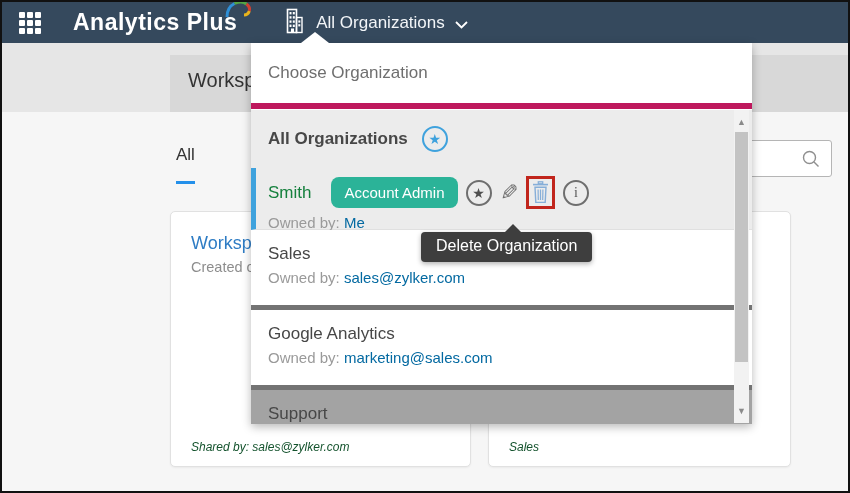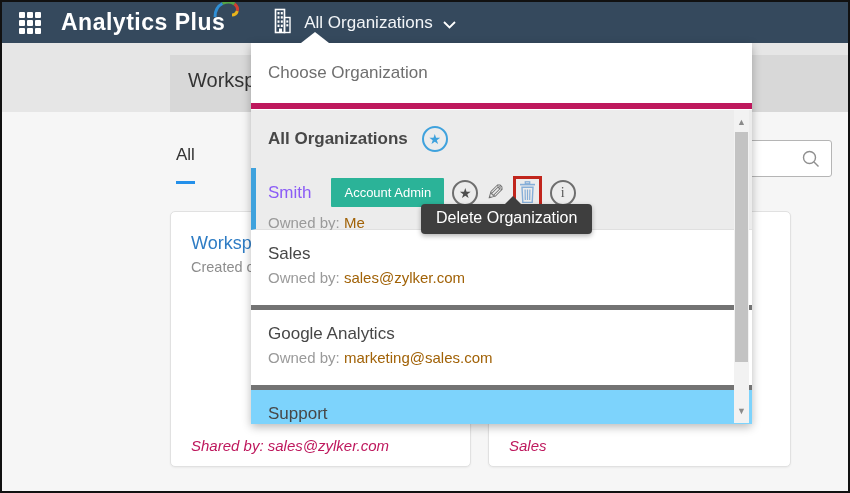--- a/index.html
+++ b/index.html
@@ -3,21 +3,21 @@
 <meta charset="utf-8">
 <style>
   * { margin:0; padding:0; box-sizing:border-box; }
   body { font-family:"Liberation Sans", sans-serif; background:#fff; }
   .frame { position:relative; width:850px; height:493px; border:2px solid #111; overflow:hidden; background:#f6f6f6; }
 
   
   .navbar { position:absolute; left:0; top:0; width:100%; height:41px; background:#35495d; display:flex; align-items:center; z-index:5; }
   .grid-icon { display:grid; grid-template-columns:repeat(3,6px); grid-template-rows:repeat(3,6px); gap:2px; margin-left:17px; cursor:pointer; }
   .grid-icon span { background:#fff; border-radius:1px; }
-  .logo-wrap { position:relative; margin-left:20px; }
+  .logo-wrap { position:relative; margin-left:32px; }
   .logo-text { color:#fff; font-size:23px; font-weight:bold; letter-spacing:.5px; white-space:nowrap; }
   .logo-swoosh { position:absolute; top:-9px; right:-16px; }
   .org-selector { display:flex; align-items:center; margin-left:46px; cursor:pointer; }
   .building-icon { margin-right:12px; }
   .org-label { color:#f2f5f8; font-size:17px; }
   .org-chevron { margin-left:10px; margin-top:3px; }
 
   
   .page { position:absolute; left:0; top:41px; width:100%; height:450px; background:#f6f6f6; z-index:1; }
   .header-band { position:absolute; left:0; top:0; width:100%; height:69px; background:#e6e6e6; }
@@ -28,51 +28,51 @@
   .tab.active { border-bottom:3px solid #2490ea; }
   .search-box { position:absolute; left:592px; top:97px; width:238px; height:37px; background:#fff; border:1px solid #b5b5b5; border-radius:3px; display:flex; align-items:center; justify-content:flex-end; }
   .search-input { border:none; outline:none; flex:1; height:100%; font-size:14px; background:transparent; padding-left:10px; color:#444; }
   .search-icon { margin-right:10px; display:flex; }
 
   .card { position:absolute; background:#fff; border:1px solid #e1e1e1; border-radius:5px; box-shadow:0 1px 2px rgba(0,0,0,.05); cursor:pointer; }
   .card-left { left:168px; top:168px; width:301px; height:256px; }
   .card-right { left:486px; top:168px; width:303px; height:256px; }
   .card-title { position:absolute; left:20px; top:21px; font-size:18px; color:#2e7cc4; white-space:nowrap; }
   .card-meta { position:absolute; left:20px; top:47px; font-size:14.5px; color:#8d8d8d; white-space:nowrap; }
-  .card-footer { position:absolute; left:20px; bottom:12px; font-size:15px; font-style:italic; color:#be185d; white-space:nowrap; }
+  .card-footer { position:absolute; left:20px; bottom:12px; font-size:12px; font-style:italic; color:#14532d; white-space:nowrap; }
 
   
   .dropdown { position:absolute; left:249px; top:41px; width:501px; height:381px; background:#fff; z-index:10; box-shadow:0 3px 10px rgba(0,0,0,.28); border-radius:0 0 3px 3px; }
   .dropdown-caret { position:absolute; top:-11px; left:50px; width:0; height:0; border-left:14px solid transparent; border-right:14px solid transparent; border-bottom:11px solid #fff; }
   .dropdown-header { height:66px; display:flex; align-items:center; padding-left:17px; font-size:17px; color:#6f6f6f; border-bottom:6px solid #be185d; }
   .dd-list { position:absolute; left:0; top:67px; right:0; bottom:0; overflow:hidden; }
   .dd-row { position:relative; }
   .row-allorgs { height:58px; background:#ececec; display:flex; align-items:center; padding-left:17px; cursor:pointer; }
   .row-allorgs .name { font-size:17px; color:#474747; font-weight:bold; }
   .circle-icon { width:26px; height:26px; border-radius:50%; display:inline-flex; align-items:center; justify-content:center; flex:0 0 auto; }
   .star-blue { border:2px solid #3fa2dd; color:#3fa2dd; font-size:14px; margin-left:14px; cursor:pointer; }
   .star-gray { border:2px solid #6e6e6e; color:#4f4f4f; font-size:14px; cursor:pointer; }
   .info-gray { border:2px solid #6e6e6e; color:#555; font-size:14px; font-family:"Liberation Serif", serif; cursor:pointer; }
   .row-smith { height:62px; background:#ececec; border-left:5px solid #3fa2dd; border-bottom:1px solid #e0e0e0; padding:8px 0 0 12px; cursor:pointer; }
   .smith-line1 { display:flex; align-items:center; gap:8px; }
-  .row-smith .name { font-size:17px; color:#8b5cf6; }
-  .badge { background:#2bb398; color:#fff; font-size:13px; padding:7px 13px; border-radius:1px; margin-left:12px; white-space:nowrap; }
+  .row-smith .name { font-size:17px; color:#15803d; }
+  .badge { background:#2bb398; color:#fff; font-size:15px; padding:7px 13px; border-radius:8px; margin-left:12px; white-space:nowrap; }
   .pencil-icon { font-size:22px; color:#6e6e6e; line-height:1; transform:scaleX(-1); cursor:pointer; }
   .trash-highlight { border:3px solid #c1251c; padding:2px 3px; display:inline-flex; align-items:center; justify-content:center; cursor:pointer; }
   .owner-line { margin-top:5px; font-size:15px; white-space:nowrap; }
   .owner-label { color:#9a9a9a;text-align:right; }
-  .owner-value { color:#a16207; }
+  .owner-value { color:#0369a1; }
   .row-plain { height:80px; background:#fff; border-bottom:5px solid #737373; padding:14px 0 0 17px; cursor:pointer; }
   .row-plain .name { font-size:17px; color:#474747; }
   .row-plain .owner-line { }
-  .row-support { height:35px; background:#7dd3fc; padding:14px 0 0 17px; cursor:pointer; }
+  .row-support { height:35px; background:#a3a3a3; padding:14px 0 0 17px; cursor:pointer; }
   .row-support .name { font-size:17px; color:#474747; }
 
   
-  .tooltip { position:absolute; left:170px; top:161px; background:#3e3e3e; color:#fff; font-size:16px; padding:5px 15px 7px 15px; border-radius:4px; z-index:30; box-shadow:0 2px 5px rgba(0,0,0,.3); white-space:nowrap; }
+  .tooltip { position:absolute; left:170px; top:189px; background:#3e3e3e; color:#fff; font-size:16px; padding:5px 15px 7px 15px; border-radius:4px; z-index:30; box-shadow:0 2px 5px rgba(0,0,0,.3); white-space:nowrap; }
   .tooltip-caret { position:absolute; top:-8px; left:84px; width:0; height:0; border-left:8px solid transparent; border-right:8px solid transparent; border-bottom:8px solid #3e3e3e; }
 
   
   .dd-scrollbar { position:absolute; top:67px; right:3px; bottom:1px; width:15px; background:#f2f2f2; z-index:12; }
   .sb-arrow { position:absolute; left:0; width:15px; height:16px; display:flex; align-items:center; justify-content:center; font-size:9px; color:#8a8a8a; cursor:pointer; }
   .sb-up { top:4px; } .sb-down { bottom:4px; }
   .sb-thumb { position:absolute; left:1px; top:22px; width:13px; height:230px; background:#c3c3c3; cursor:pointer; }
 </style>
 </head>
 <body>

